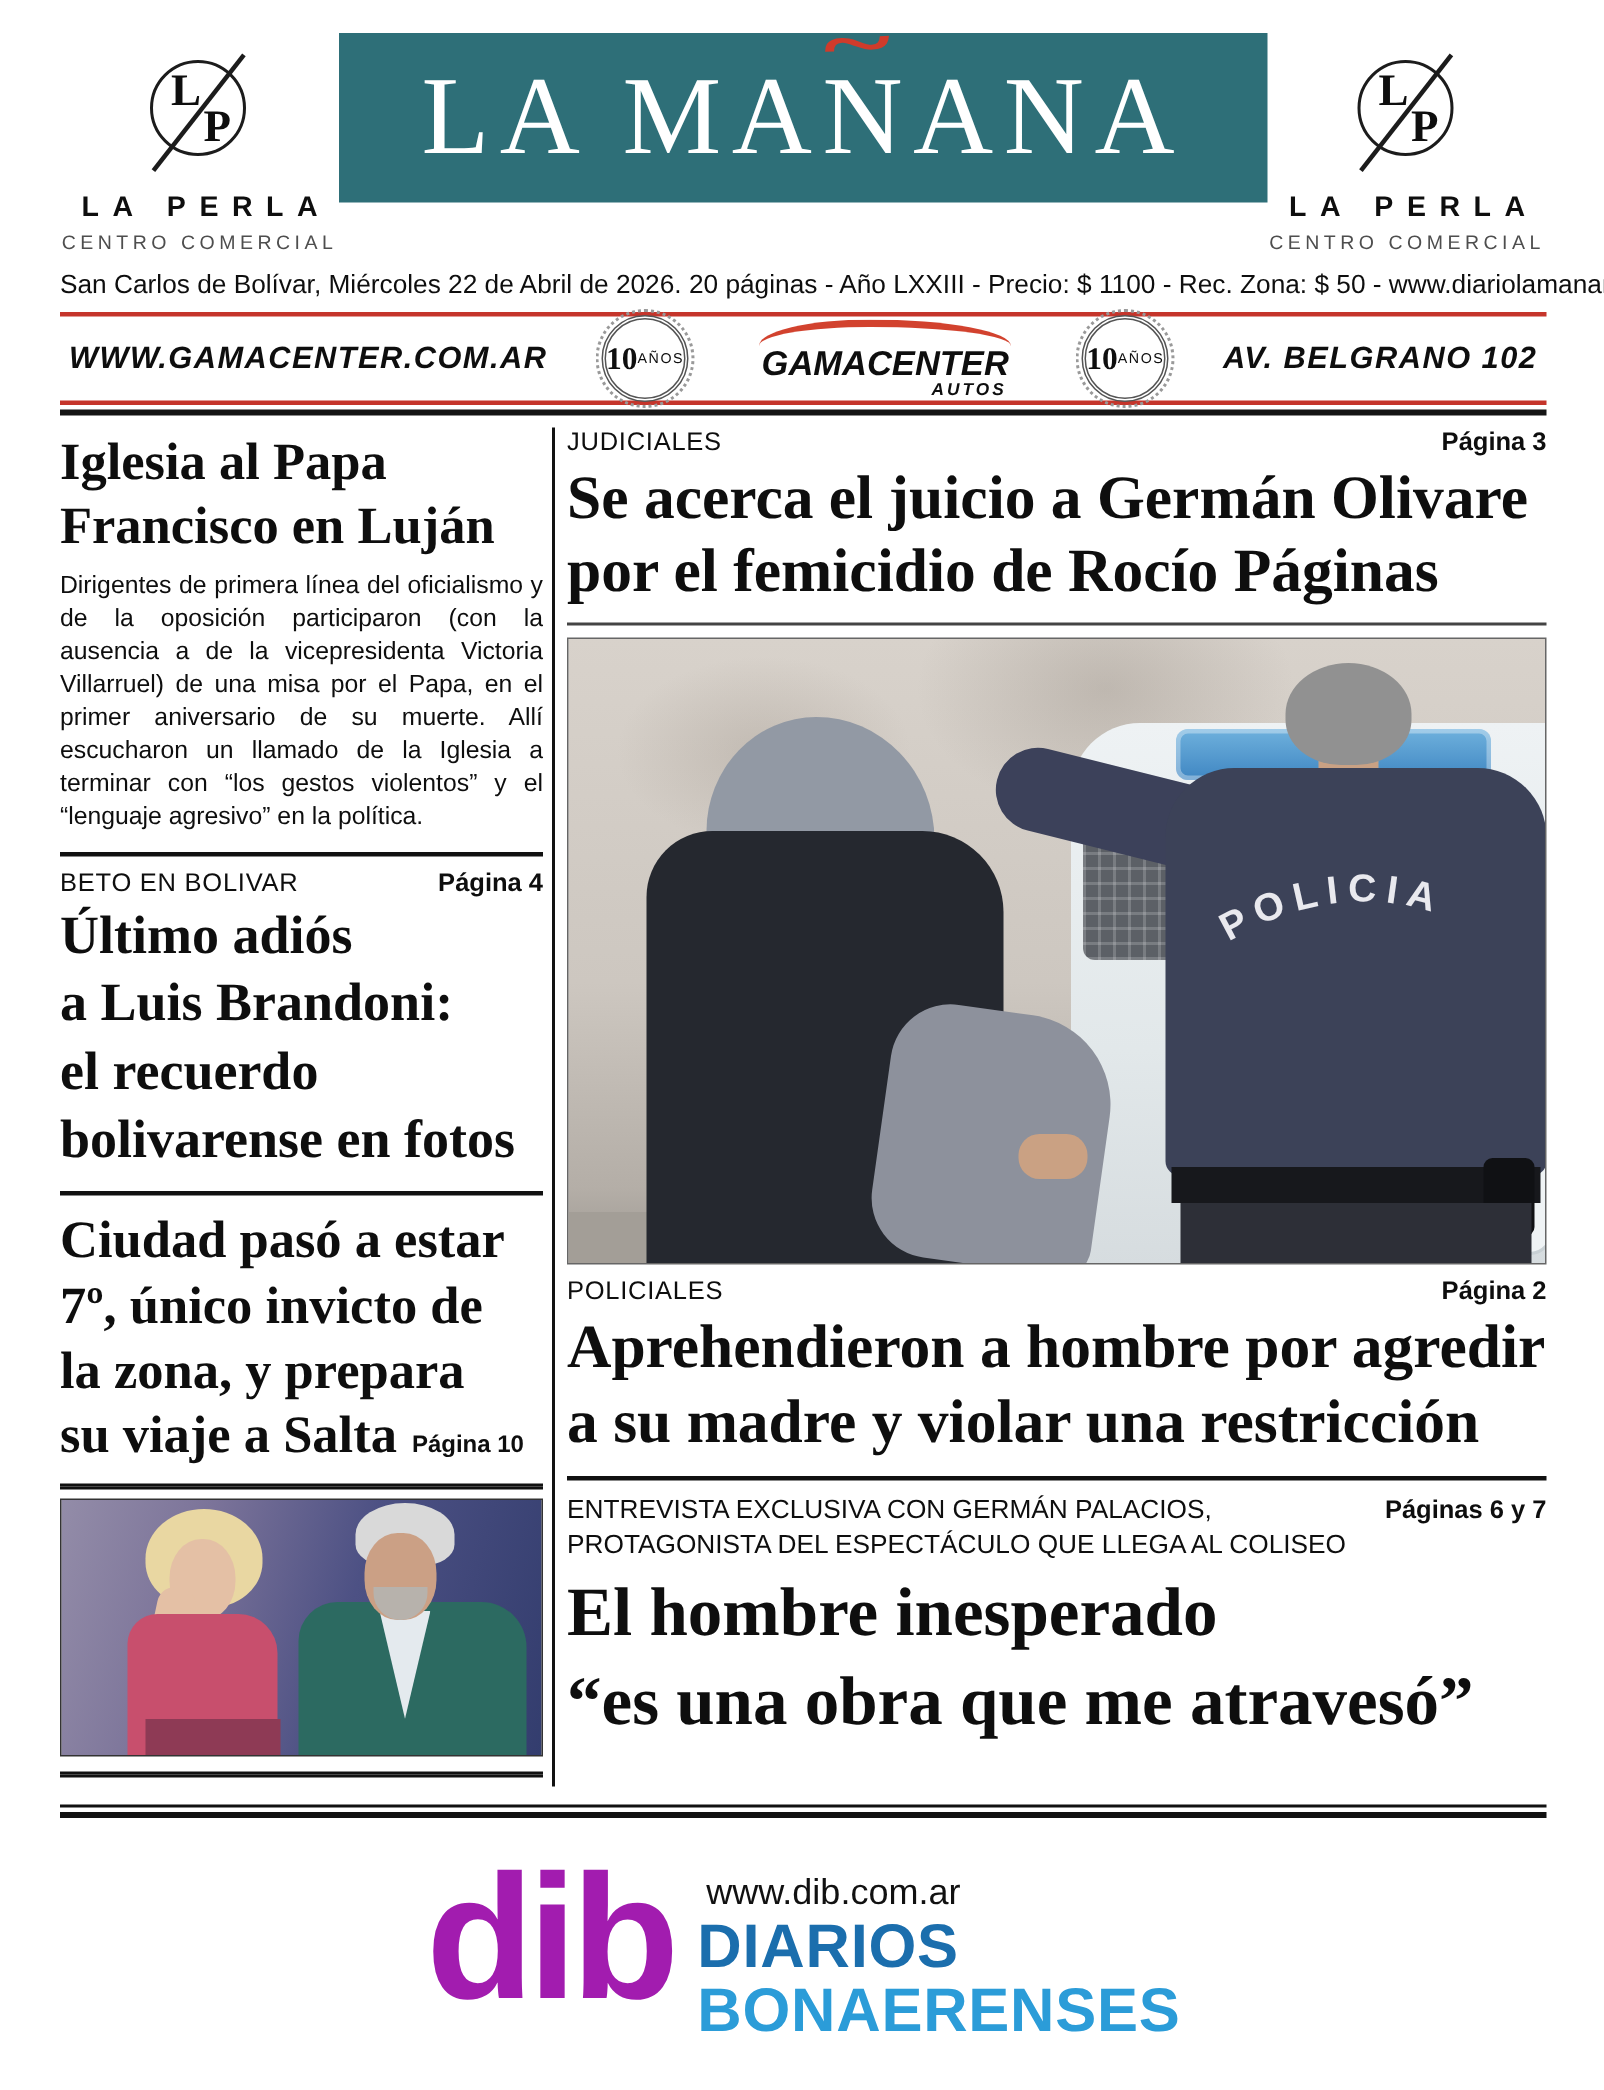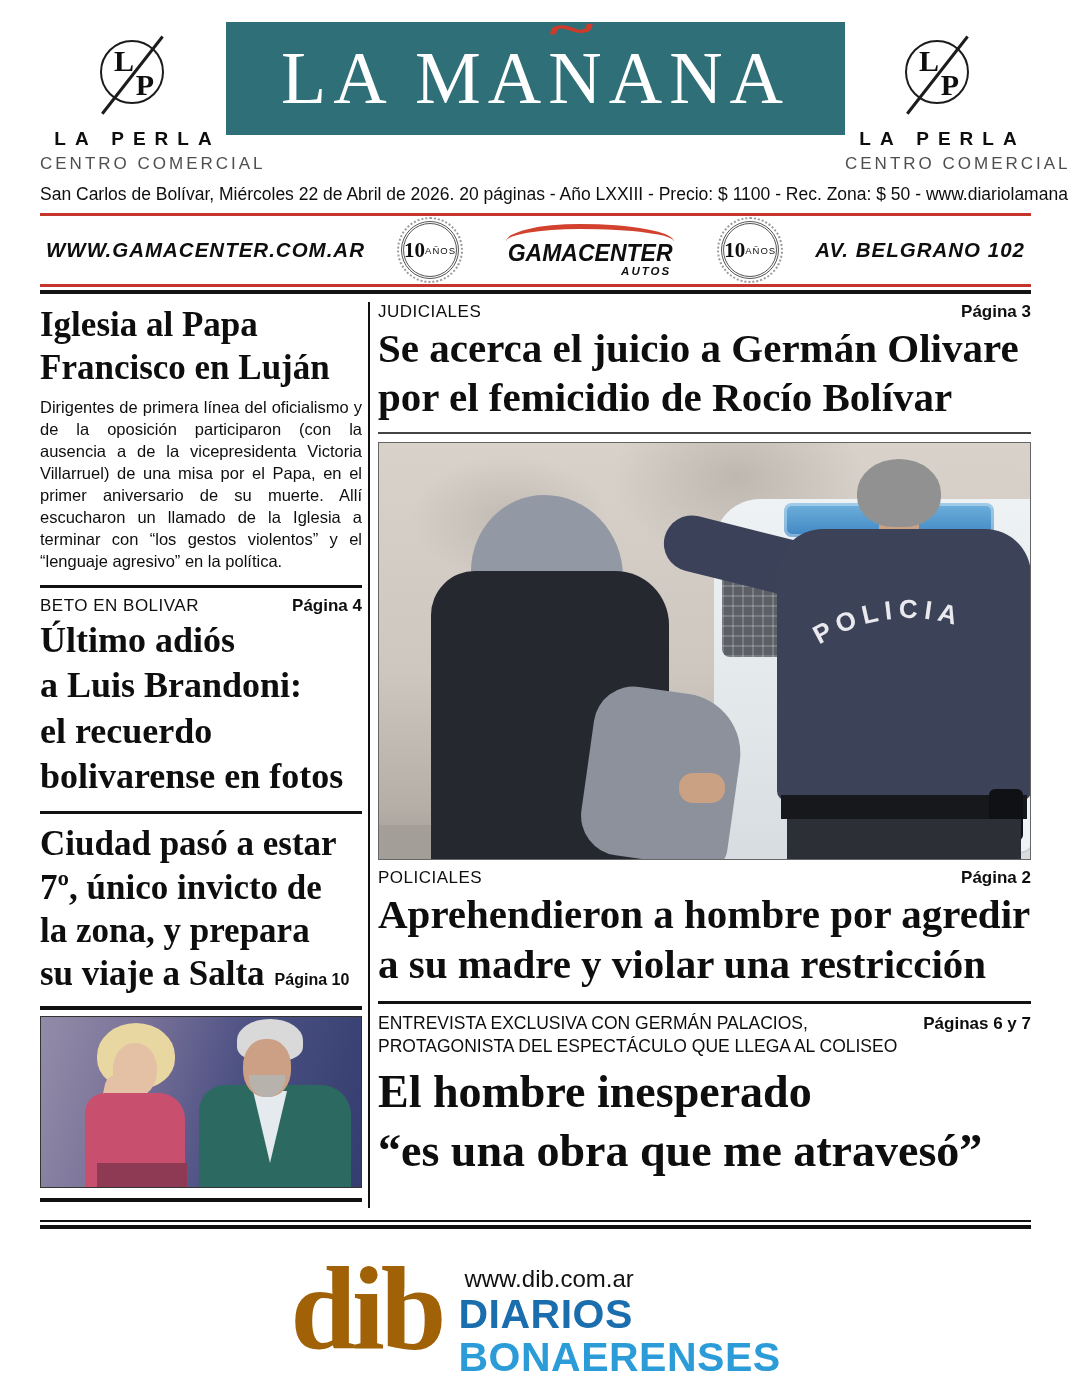--- a/index.html
+++ b/index.html
@@ -9,33 +9,33 @@
 
   
   .header { display:flex; align-items:flex-start; }
   .lp-block { width:186px; text-align:center; padding-top:6px; }
   .lp-mark { position:relative; width:86px; height:92px; margin:0 auto; }
   .lp-circle { position:absolute; left:10px; top:12px; width:64px; height:64px; border:2.5px solid #1c1c1c; border-radius:50%; }
   .lp-slash { position:absolute; left:41px; top:-2px; width:2.5px; height:98px; background:#1c1c1c; transform:rotate(38deg); }
   .lp-l { position:absolute; left:24px; top:16px; font-family:"Liberation Serif",serif; font-weight:bold; font-size:30px; }
   .lp-p { position:absolute; right:22px; top:40px; font-family:"Liberation Serif",serif; font-weight:bold; font-size:30px; }
   .lp-name { margin-top:8px; font-weight:bold; font-size:19px; letter-spacing:9px; text-indent:9px; white-space:nowrap; }
-  .lp-sub { margin-top:4px; font-size:17px; letter-spacing:3px; color:#4e4e4e; white-space:nowrap; }
+  .lp-sub { margin-top:4px; font-size:13px; letter-spacing:3px; color:#4e4e4e; white-space:nowrap; }
   .masthead { flex:1; height:113px; background:#2e6f78; display:flex; align-items:center; justify-content:center; }
   .masthead-text { color:#fff; font-family:"Liberation Serif","DejaVu Serif",serif; font-size:74px; letter-spacing:7px; white-space:nowrap; }
   .nwrap { position:relative; display:inline-block; }
   .tilde { position:absolute; left:50%; top:-30px; transform:translateX(-50%) scaleX(1.9) rotate(-5deg); color:#cf3b2b; font-size:46px; font-weight:bold; line-height:1; }
 
   
   .dateline { text-align:center; font-size:17.5px; margin:10px 0 8px 0; white-space:nowrap; }
   .dateline b { font-weight:normal; }
 
   
   .rule-red { height:3px; background:#c5352b; }
-  .ad-strip { display:flex; align-items:center; justify-content:space-between; padding:19px 6px; height:68px; }
+  .ad-strip { display:flex; align-items:center; justify-content:space-between; padding:19px 6px; height:56px; }
   .ad-web, .ad-addr { font-weight:bold; font-style:italic; font-size:20.5px; letter-spacing:1px; white-space:nowrap; }
   .badge { width:58px; height:58px; border:3px double #555; outline:2px dotted #999; outline-offset:2px; border-radius:50%; display:flex; flex-direction:row; align-items:center; justify-content:center; background:#fff; }
   .badge-10 { font-family:"Liberation Serif",serif; font-weight:bold; font-size:21px; line-height:1; }
   .badge-anos { font-size:9.5px; letter-spacing:1px; margin-top:1px; }
   .ad-brand { text-align:center; width:190px; }
   .car-line { width:168px; height:22px; border-top:5px solid #d2422e; border-radius:55% 70% 0 0 / 100% 100% 0 0; margin:0 auto; }
   .brand-text { font-weight:bold; font-style:italic; font-size:23px; line-height:1; margin-top:-4px; }
   .brand-sub { font-weight:bold; font-style:italic; font-size:11.5px; letter-spacing:2px; text-align:right; padding-right:14px; }
   .rule-black { height:4px; background:#141414; margin-top:3px; }
 
@@ -101,21 +101,21 @@
   .pt-man-hair { position:absolute; left:196px; top:2px; width:66px; height:42px; background:#d9d9d9; border-radius:50% 50% 34% 34%; }
   .pt-man-face { position:absolute; left:202px; top:22px; width:48px; height:58px; background:#cba085; border-radius:46%; }
   .pt-man-beard { position:absolute; left:208px; top:58px; width:36px; height:22px; background:#b7b2ac; border-radius:0 0 18px 18px; }
   .pt-man-jacket { position:absolute; left:158px; top:68px; width:152px; height:104px; background:#2c6a61; border-radius:26px 30px 0 0; }
   .pt-man-shirt { position:absolute; left:212px; top:74px; width:34px; height:72px; background:#e4eaee; clip-path:polygon(0 0,100% 0,50% 100%); }
 
   
   .footer-thin { border-top:2px solid #111; margin-top:12px; }
   .footer-thick { height:4px; background:#111; margin-top:3px; }
   .dib-wrap { display:flex; justify-content:center; align-items:flex-start; margin-top:34px; }
-  .dib-logo { font-family:Liberation Serif, serif; font-weight:bold; font-size:118px; line-height:0.78; color:#a16207; letter-spacing:-4px; }
+  .dib-logo { font-family:Liberation Sans, sans-serif; font-weight:bold; font-size:118px; line-height:0.78; color:#a21caf; letter-spacing:-4px; }
   .dib-right { margin-left:16px; padding-top:2px; }
   .dib-web { font-size:24px; color:#111; margin-left:6px; }
   .dib-name1 { color:#1b6ead; font-weight:bold; font-size:41px; line-height:1.04; letter-spacing:0.5px; }
   .dib-name2 { color:#2b9cd8; font-weight:bold; font-size:41px; line-height:1.04; letter-spacing:0.5px; }
 </style>
 </head>
 <body>
 
 <div class="page">
 
@@ -230,21 +230,21 @@
 
     <div class="col-right">
 
       <div>
         <div class="kicker-row">
           <span class="kicker">JUDICIALES</span>
           <span class="page-ref">Página 3</span>
         </div>
         <div class="headline hl-main">
           <div>Se acerca el juicio a Germán Olivare</div>
-          <div>por el femicidio de Rocío Bolívar</div>
+          <div>por el femicidio de Rocío Páginas</div>
         </div>
         <div class="thin-rule"></div>
       </div>
 
       <div class="photo-main" title="Policía de espaldas con campera azul lleva a un hombre esposado con capucha gris hacia un patrullero blanco con puerta abierta">
         <div class="pm-ground"></div>
         <div class="pm-car"></div>
         <div class="pm-lightbar"></div>
         <div class="pm-partition"></div>
         <div class="pm-door">

